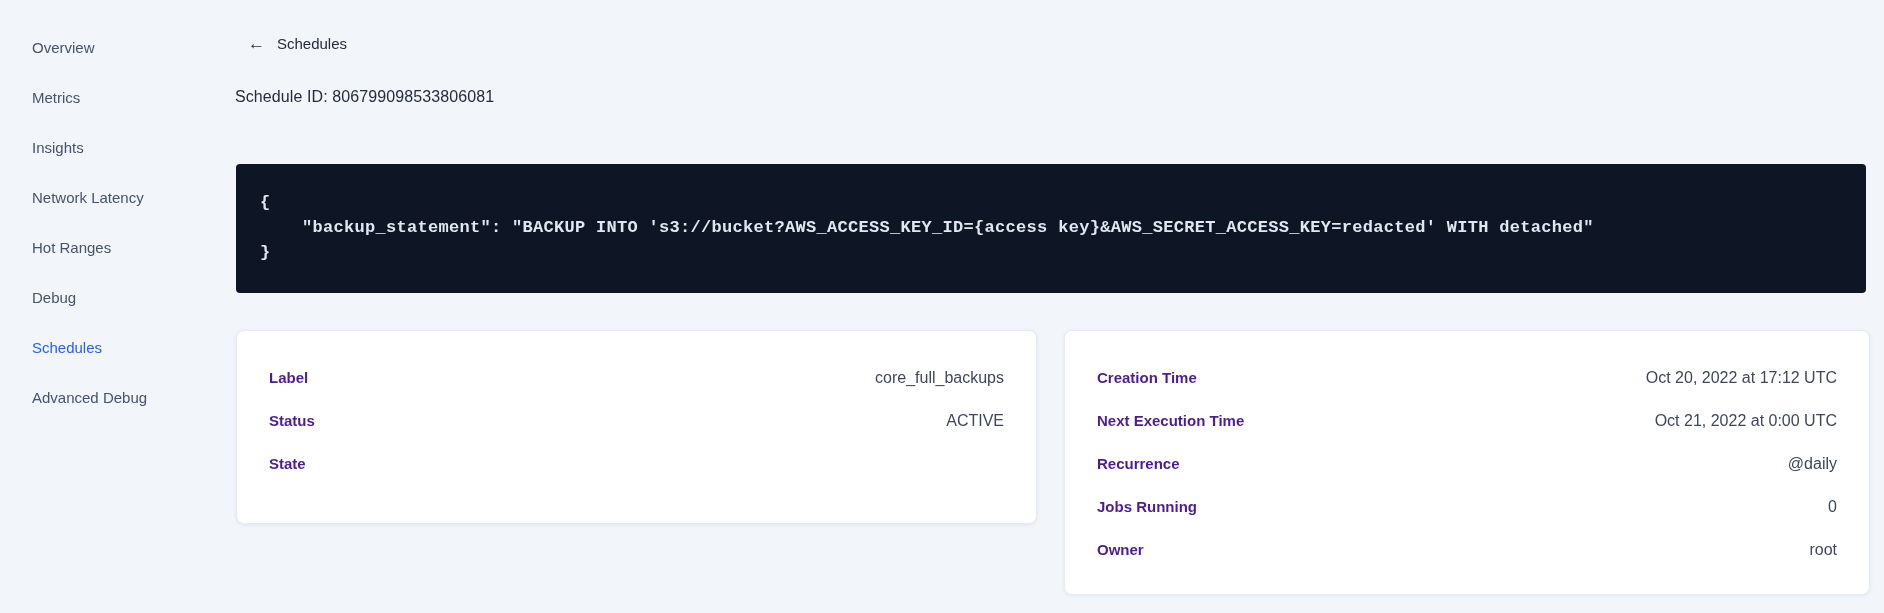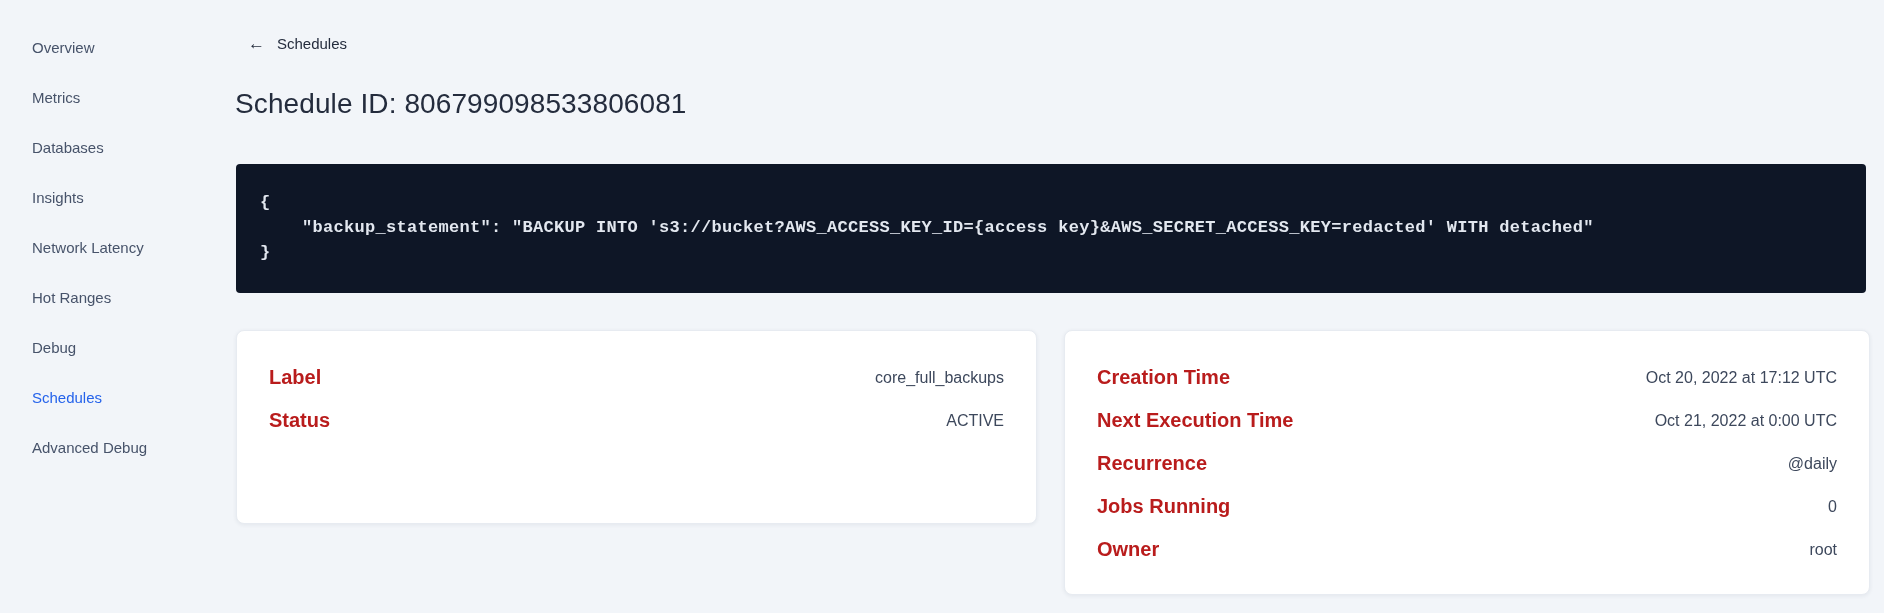--- a/index.html
+++ b/index.html
@@ -51,21 +51,21 @@
     cursor: pointer;
   }
   .back-link .arrow {
     font-size: 17px;
     line-height: 1;
     color: #242c3d;
   }
   .page-title {
     position: absolute;
     left: 0; top: 88px;
-    font-size: 28px;
+    font-size: 16px;
     font-weight: 500;
     color: #242c3d;
     letter-spacing: 0.1px;
   }
 
   
   .code-block {
     position: absolute;
     left: 1px; top: 164px;
     width: 1630px; height: 129px;
@@ -95,42 +95,41 @@
   .card.left-card  { left: 1px;    top: 330px; width: 801px; height: 194px; }
   .card.right-card { left: 829px;  top: 330px; width: 806px; height: 265px; }
 
   .detail-row {
     display: flex;
     align-items: center;
     justify-content: space-between;
     height: 43px;
   }
   .detail-label {
-    font-size: 20px;
+    font-size: 15px;
     font-weight: bold;
-    color: #b91c1c;
+    color: #4c1d95;
     white-space: nowrap;
   }
   .detail-value {
     font-size: 16px;
     color: #3d485c;
     white-space: nowrap;
     text-align: right;
   }
 </style>
 </head>
 <body>
 
 <div class="screen">
 
   <div class="sidebar">
     <div class="nav">
       <div class="nav-item">Overview</div>
       <div class="nav-item">Metrics</div>
-      <div class="nav-item">Databases</div>
       <div class="nav-item">Insights</div>
       <div class="nav-item">Network Latency</div>
       <div class="nav-item">Hot Ranges</div>
       <div class="nav-item">Debug</div>
       <div class="nav-item active">Schedules</div>
       <div class="nav-item">Advanced Debug</div>
     </div>
   </div>
 
   <div class="main">
@@ -150,20 +149,24 @@
 
     <div class="card left-card">
       <div class="detail-row">
         <span class="detail-label">Label</span>
         <span class="detail-value">core_full_backups</span>
       </div>
       <div class="detail-row">
         <span class="detail-label">Status</span>
         <span class="detail-value">ACTIVE</span>
       </div>
+      <div class="detail-row">
+        <span class="detail-label">State</span>
+        <span class="detail-value"></span>
+      </div>
     </div>
 
     <div class="card right-card">
       <div class="detail-row">
         <span class="detail-label">Creation Time</span>
         <span class="detail-value">Oct 20, 2022 at 17:12 UTC</span>
       </div>
       <div class="detail-row">
         <span class="detail-label">Next Execution Time</span>
         <span class="detail-value">Oct 21, 2022 at 0:00 UTC</span>

